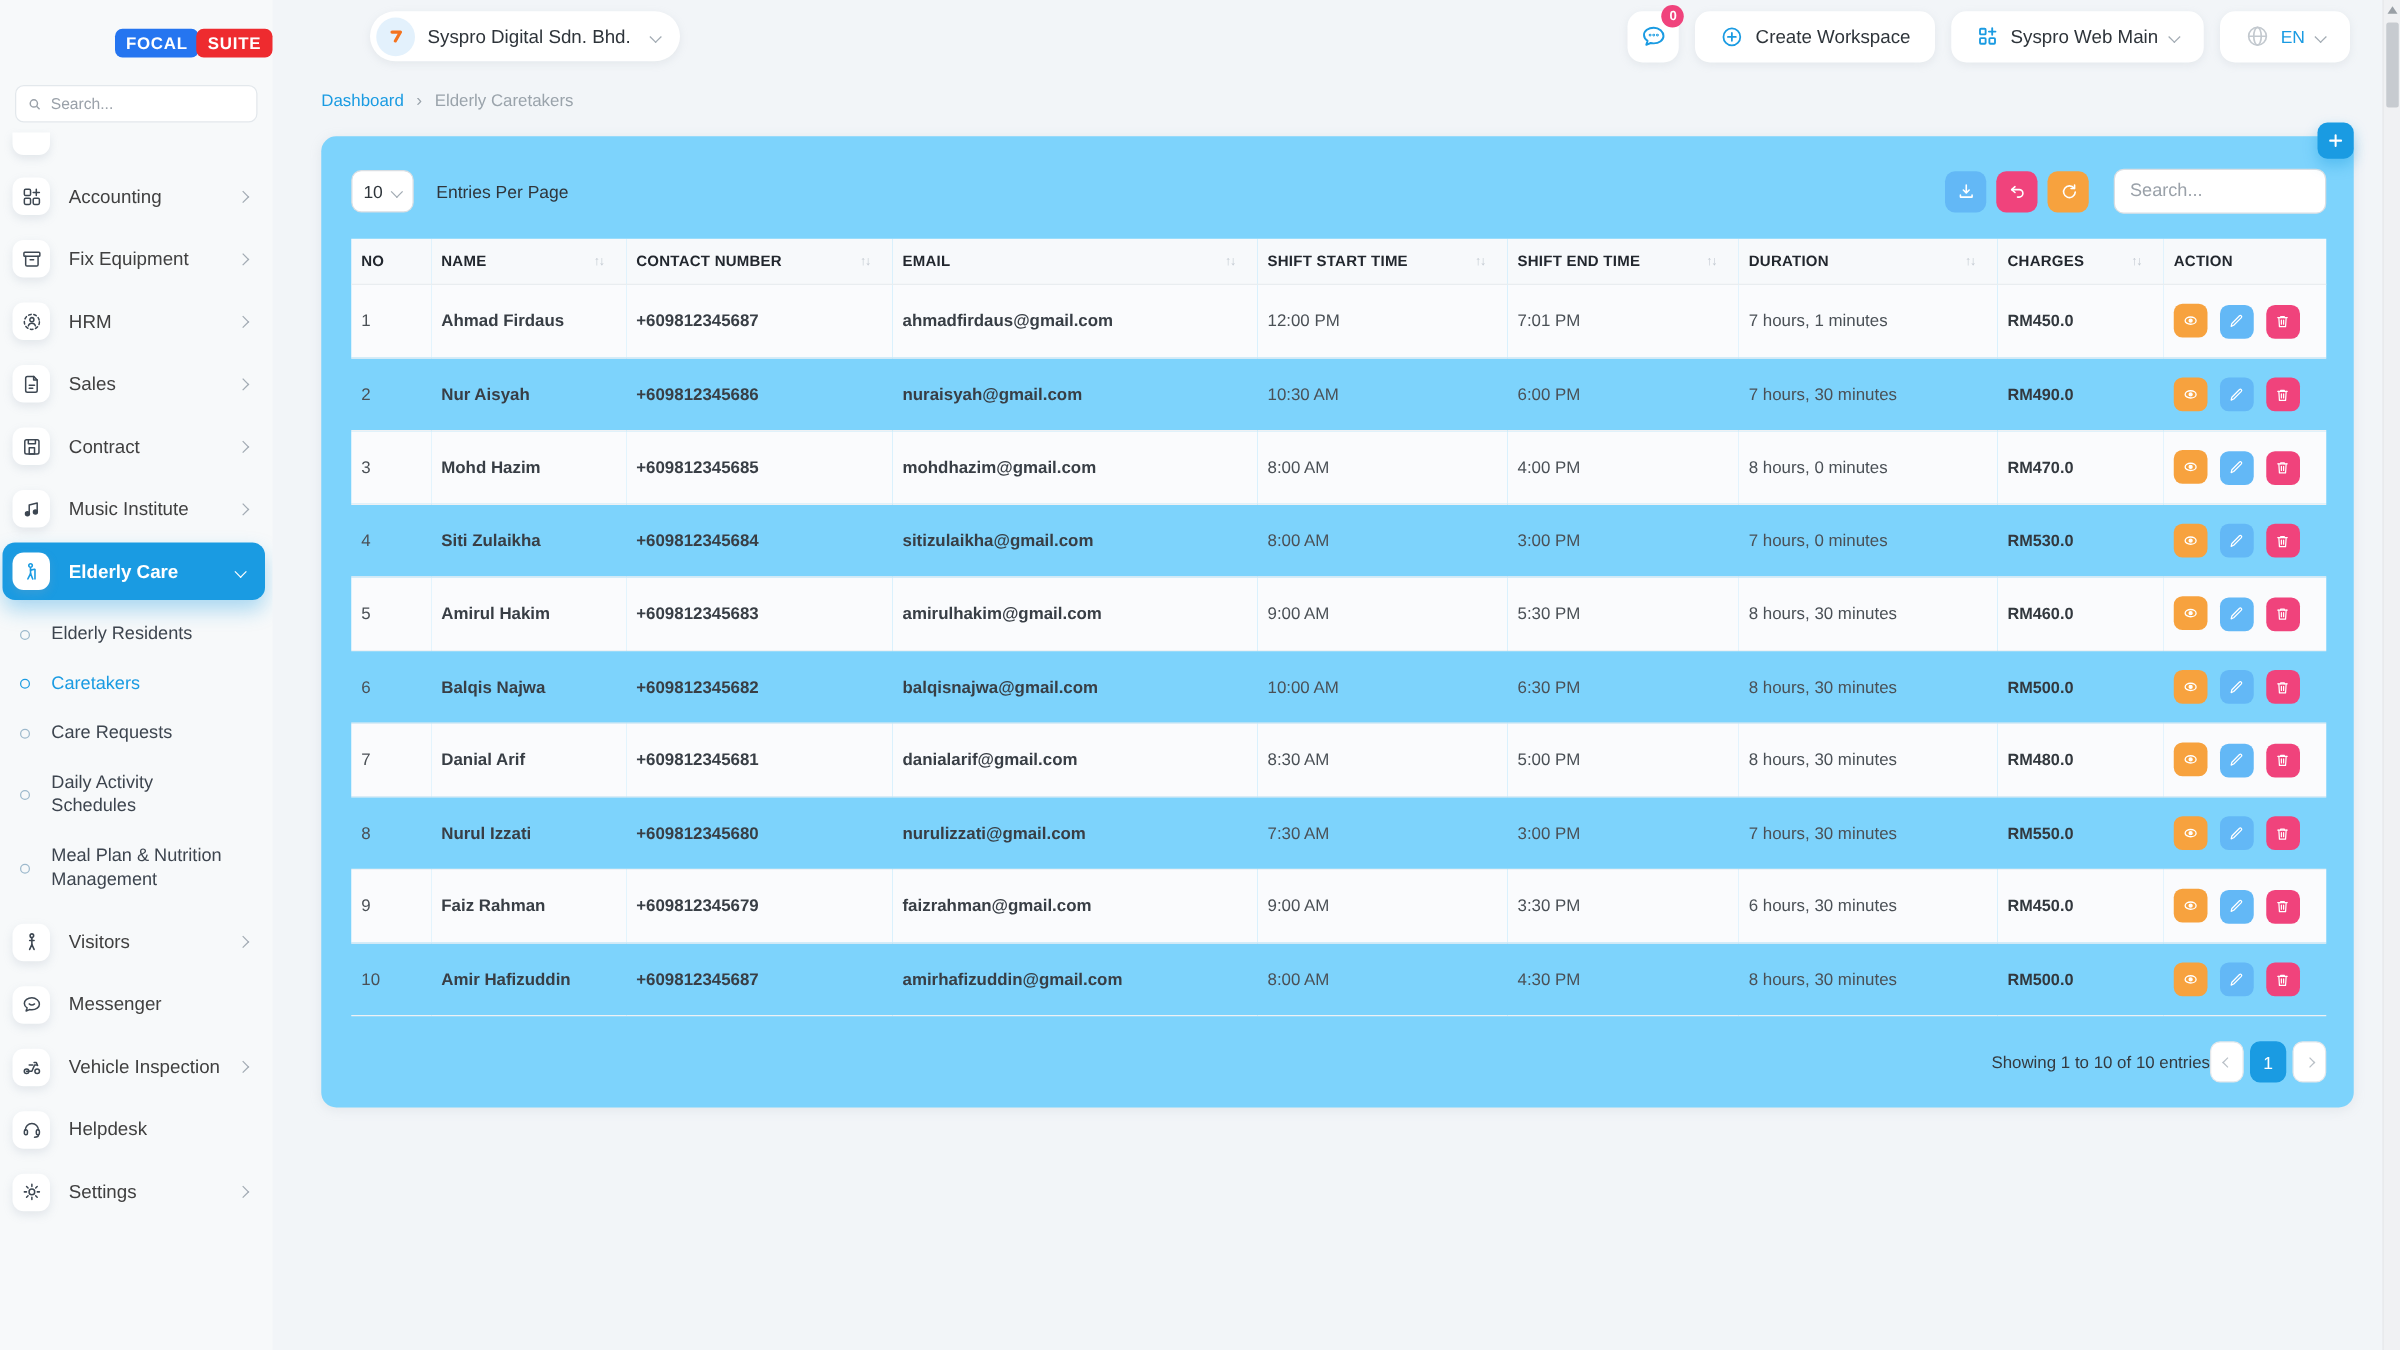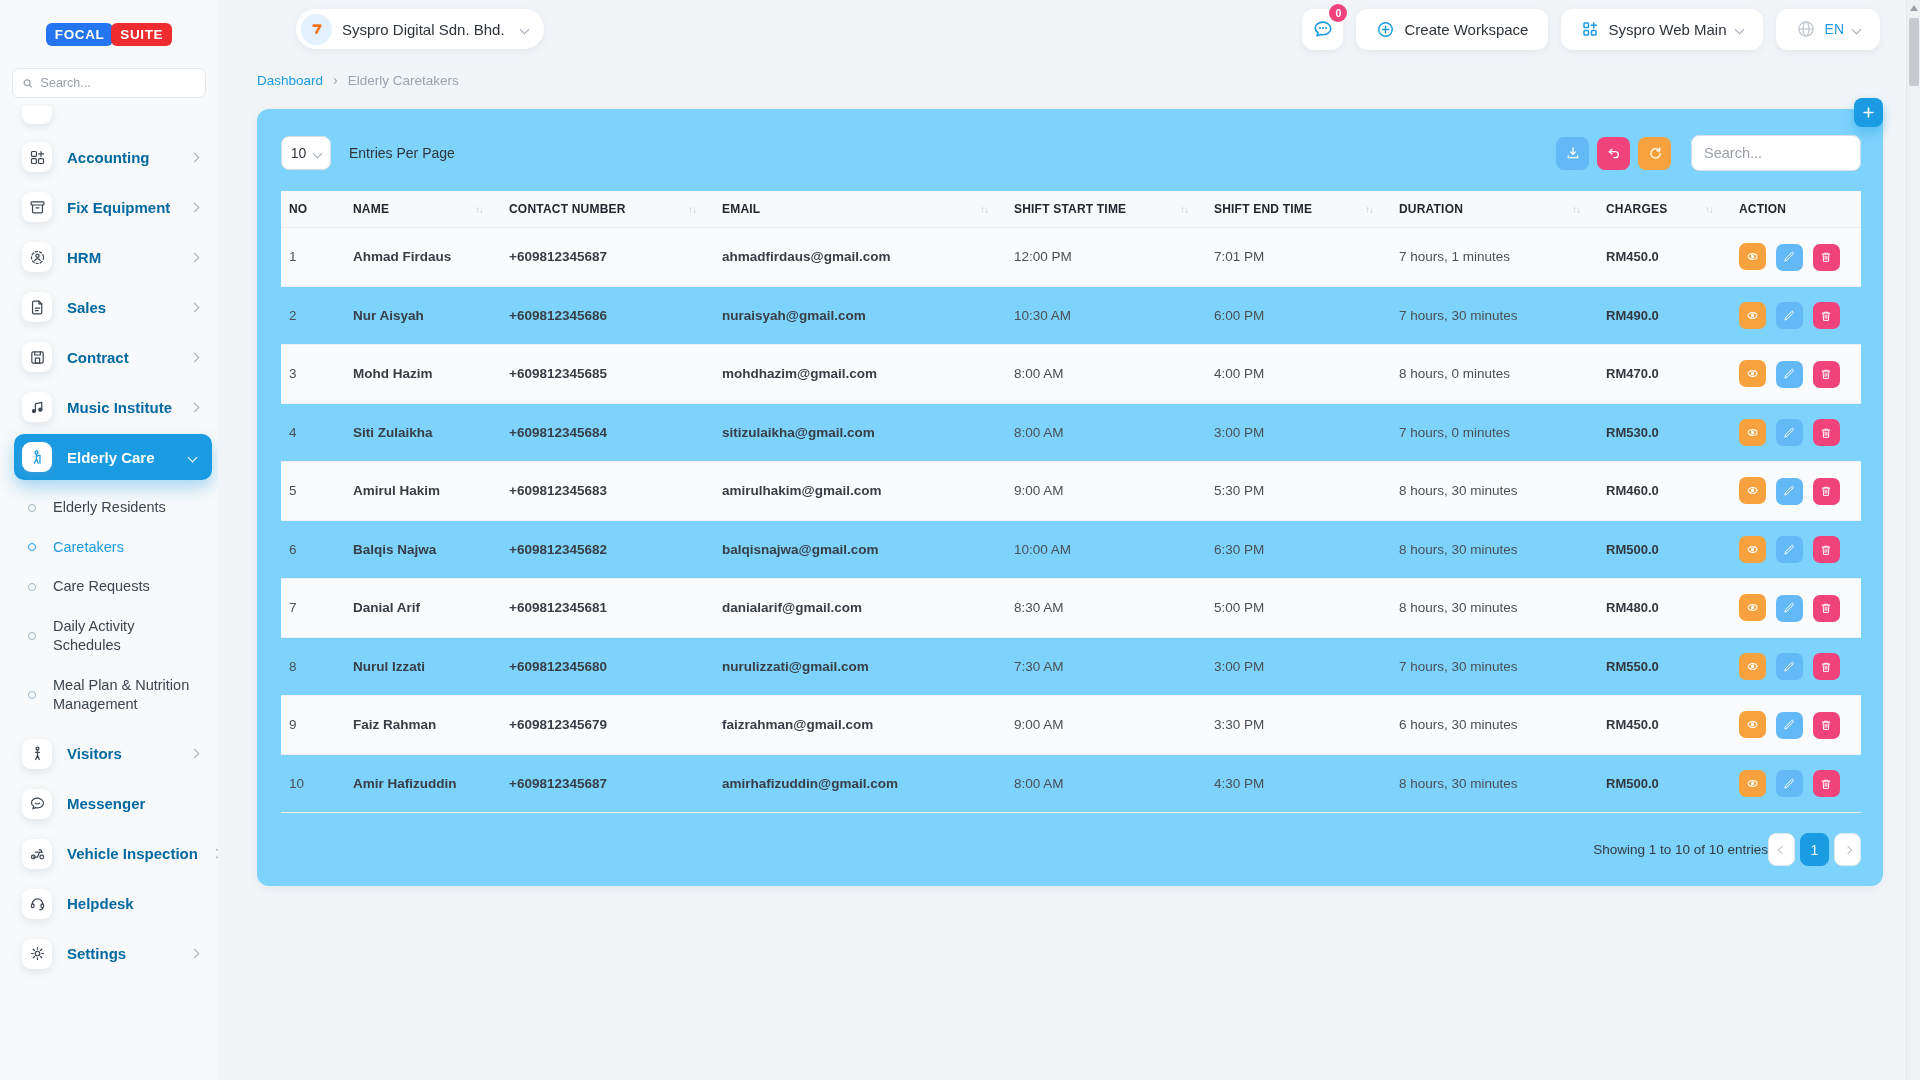--- a/index.html
+++ b/index.html
@@ -2,34 +2,34 @@
 <html><head>
 <meta charset="utf-8">
 <style>
   * { margin:0; padding:0; box-sizing:border-box; }
   html,body { width:1920px; height:1080px; overflow:hidden; }
   body {
     font-family:"Liberation Sans","DejaVu Sans",sans-serif;
     background:#f2f5f8; color:#3a4047; position:relative;
   }
   
-  .sidebar { position:absolute; left:0; top:0; bottom:0; width:218px; background:#f7f9fa; z-index:3; display:flex; flex-direction:column; }
+  .sidebar { position:absolute; left:0; top:0; bottom:0; width:218px; background:#f7f9fa; z-index:3; display:flex; flex-direction:column;align-items:flex-end; }
   .logo-row { height:58px; display:flex; align-items:center; justify-content:center; padding-top:10px; }
   .logo-pill { font-weight:bold; font-size:13.5px; letter-spacing:.6px; color:#fff; padding:4px 9px; }
   .logo-blue { background:#2575f0; border-radius:6px; }
   .logo-red  { background:#ee2b2f; border-radius:6px; margin-left:-2px; }
   .side-search { margin:10px 12px 4px; height:30px; background:#fff; border:1px solid #e3e8ec; border-radius:7px; display:flex; align-items:center; gap:7px; padding:0 9px; }
   .side-search input { border:none; outline:none; font-size:12.5px; color:#6a7178; width:100%; background:transparent; }
   .side-search input::placeholder { color:#9aa1a9; }
   .nav { flex:1; overflow:hidden; padding-top:4px; }
   .clip-box { width:30px; height:18px; background:#fff; border-radius:0 0 9px 9px; margin:0 0 8px 22px; box-shadow:0 3px 7px rgba(150,165,180,.22); }
   .nav-item { height:50px; display:flex; align-items:center; padding:0 16px 0 22px; gap:15px; cursor:pointer; }
   .icon-box { width:30px; height:30px; background:#fff; border-radius:9px; box-shadow:0 3px 8px rgba(150,165,180,.22); display:flex; align-items:center; justify-content:center; flex:none; }
   .icon-box svg { width:17px; height:17px; }
-  .nav-label { font-size:15px; color:#0369a1; font-weight:700; white-space:nowrap; }
+  .nav-label { font-size:15px; color:#404040; font-weight:400; white-space:nowrap; }
   .chev { width:7px; height:7px; border-right:1.8px solid #a2abb3; border-bottom:1.8px solid #a2abb3; transform:rotate(-45deg); flex:none; }
   .chev.down { transform:rotate(45deg); }
   .chev.white { border-color:#fff; }
   .nav-item .chev { margin-left:auto; margin-right:4px; }
   .nav-item.active-pill { margin:2px 6px 2px 14px; height:46px; border-radius:10px; background:#1a9be2; padding:0 12px 0 8px; box-shadow:0 8px 16px rgba(26,155,226,.35); }
   .nav-item.active-pill .nav-label { color:#fff; font-weight:700; }
   .submenu { padding:6px 0 4px; }
   .subitem { display:flex; align-items:center; padding:10px 8px 10px 28px; gap:17px; cursor:pointer; }
   .bullet { width:8px; height:8px; border-radius:50%; border:1.5px solid #9db9cc; flex:none; }
   .sublabel { font-size:14.5px; color:#3d454f; line-height:1.35; max-width:152px; }

